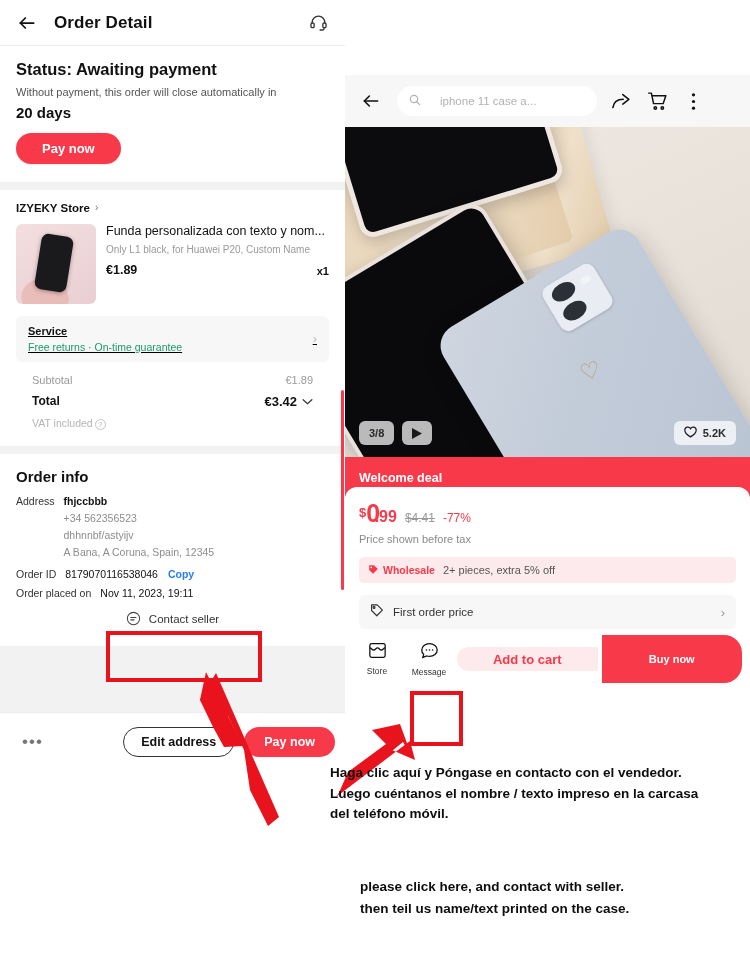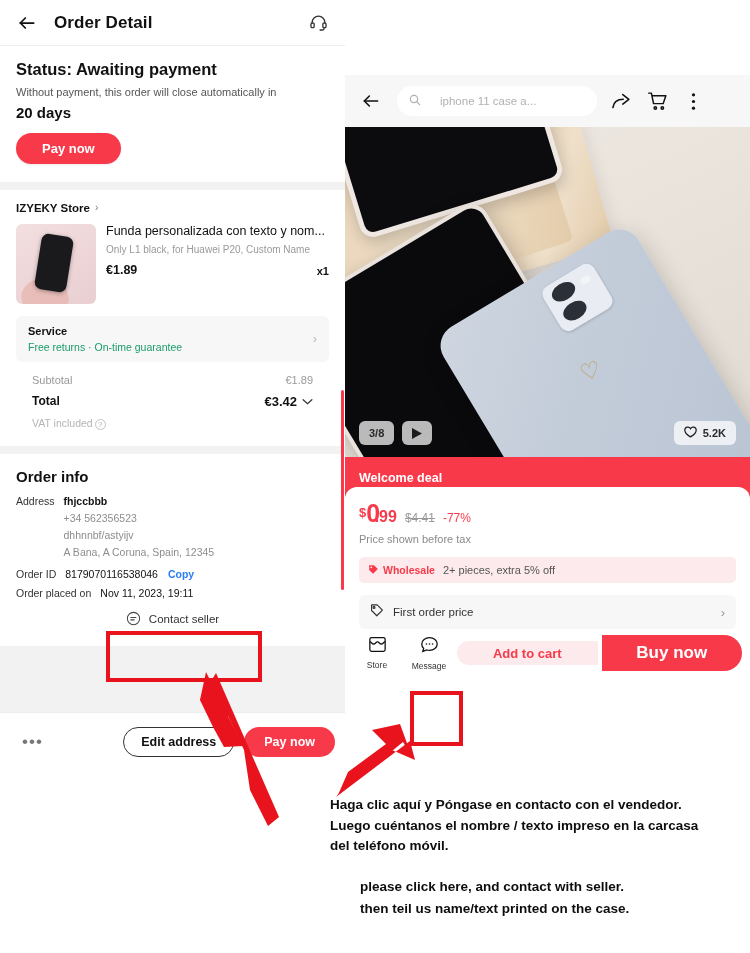--- a/index.html
+++ b/index.html
@@ -72,21 +72,21 @@
     font-size: 12.5px; color: #111; line-height: 1.25;
     white-space: nowrap; overflow: hidden; text-overflow: ellipsis;
   }
   .product-variant { font-size: 10px; color: #9a9a9a; margin-top: 5px; }
   .product-price-row { display:flex; align-items:flex-end; justify-content: space-between; margin-top: 8px; }
   .product-price { font-size: 12.5px; font-weight: bold; color:#111; }
   .product-qty { font-size: 11px; font-weight: bold; color:#111; }
 
   .service-box {
     margin: 12px 0 0 0; background: #f7f7f7; border-radius: 6px;
-    padding: 9px 12px; display:flex; align-items:center;
+    padding: 9px 12px; display:flex; align-items:center;text-decoration:underline;
   }
   .service-box .sv-main { flex: 1; }
   .service-box .sv-title { font-size: 11px; font-weight: bold; color:#111; }
   .service-box .sv-sub { font-size: 10.5px; color:#1a9c6a; margin-top: 4px; }
   .service-box .sv-chev { color:#bbb; font-size: 13px; }
 
   .totals { padding: 12px 16px 12px 16px; }
   .total-line { display:flex; justify-content: space-between; align-items:center; font-size: 11px; color:#999; margin-bottom: 8px; }
   .total-line.bold { color:#111; font-weight:bold; font-size: 12px; }
   .total-line .amt-wrap { display:flex; align-items:center; gap: 5px; }
@@ -244,36 +244,36 @@
   }
   .bb-icon { width: 48px; display:flex; flex-direction:column; align-items:center; gap:3px; }
   .bb-icon .lbl { font-size: 8.5px; color:#333; }
   .cart-btn {
     flex: 1; height: 24px; background:#fdeaec; color:#f8394a;
     border-radius: 18px 0 0 18px; border:none;
     font-size: 13px; font-weight:bold;
     display:flex; align-items:center; justify-content:center;
   }
   .buy-btn {
-    flex: 1; height: 36px; background:#f8394a; color:#fff;
+    flex: 1; height: 48px; background:#f8394a; color:#fff;
     border-radius: 0 18px 18px 0; border:none;
-    font-size: 17px; font-weight:bold;
+    font-size: 11px; font-weight:bold;
     display:flex; align-items:center; justify-content:center;
   }
 
   
   .red-box { position:absolute; border: 4px solid #e8131c; background: transparent; }
   #box-contact { left: 106px; top: 631px; width: 156px; height: 51px; }
   #box-message { left: 410px; top: 691px; width: 53px; height: 55px; }
 
   .ann-text {
     position:absolute; color:#0e0e0e; font-weight: bold;
     font-family: "Liberation Sans", sans-serif;
   }
-  #ann-es { left: 330px; top: 795px; width: 420px; font-size: 13.5px; line-height: 1.52; }
+  #ann-es { left: 330px; top: 763px; width: 420px; font-size: 13.5px; line-height: 1.52; }
   #ann-en { left: 360px; top: 876px; width: 390px; font-size: 13.5px; line-height: 1.62; }
 
   svg.arrow { position:absolute; overflow: visible; }
 </style>
 </head>
 <body>
 
 <div id="root">
 
   <div id="left-panel">

